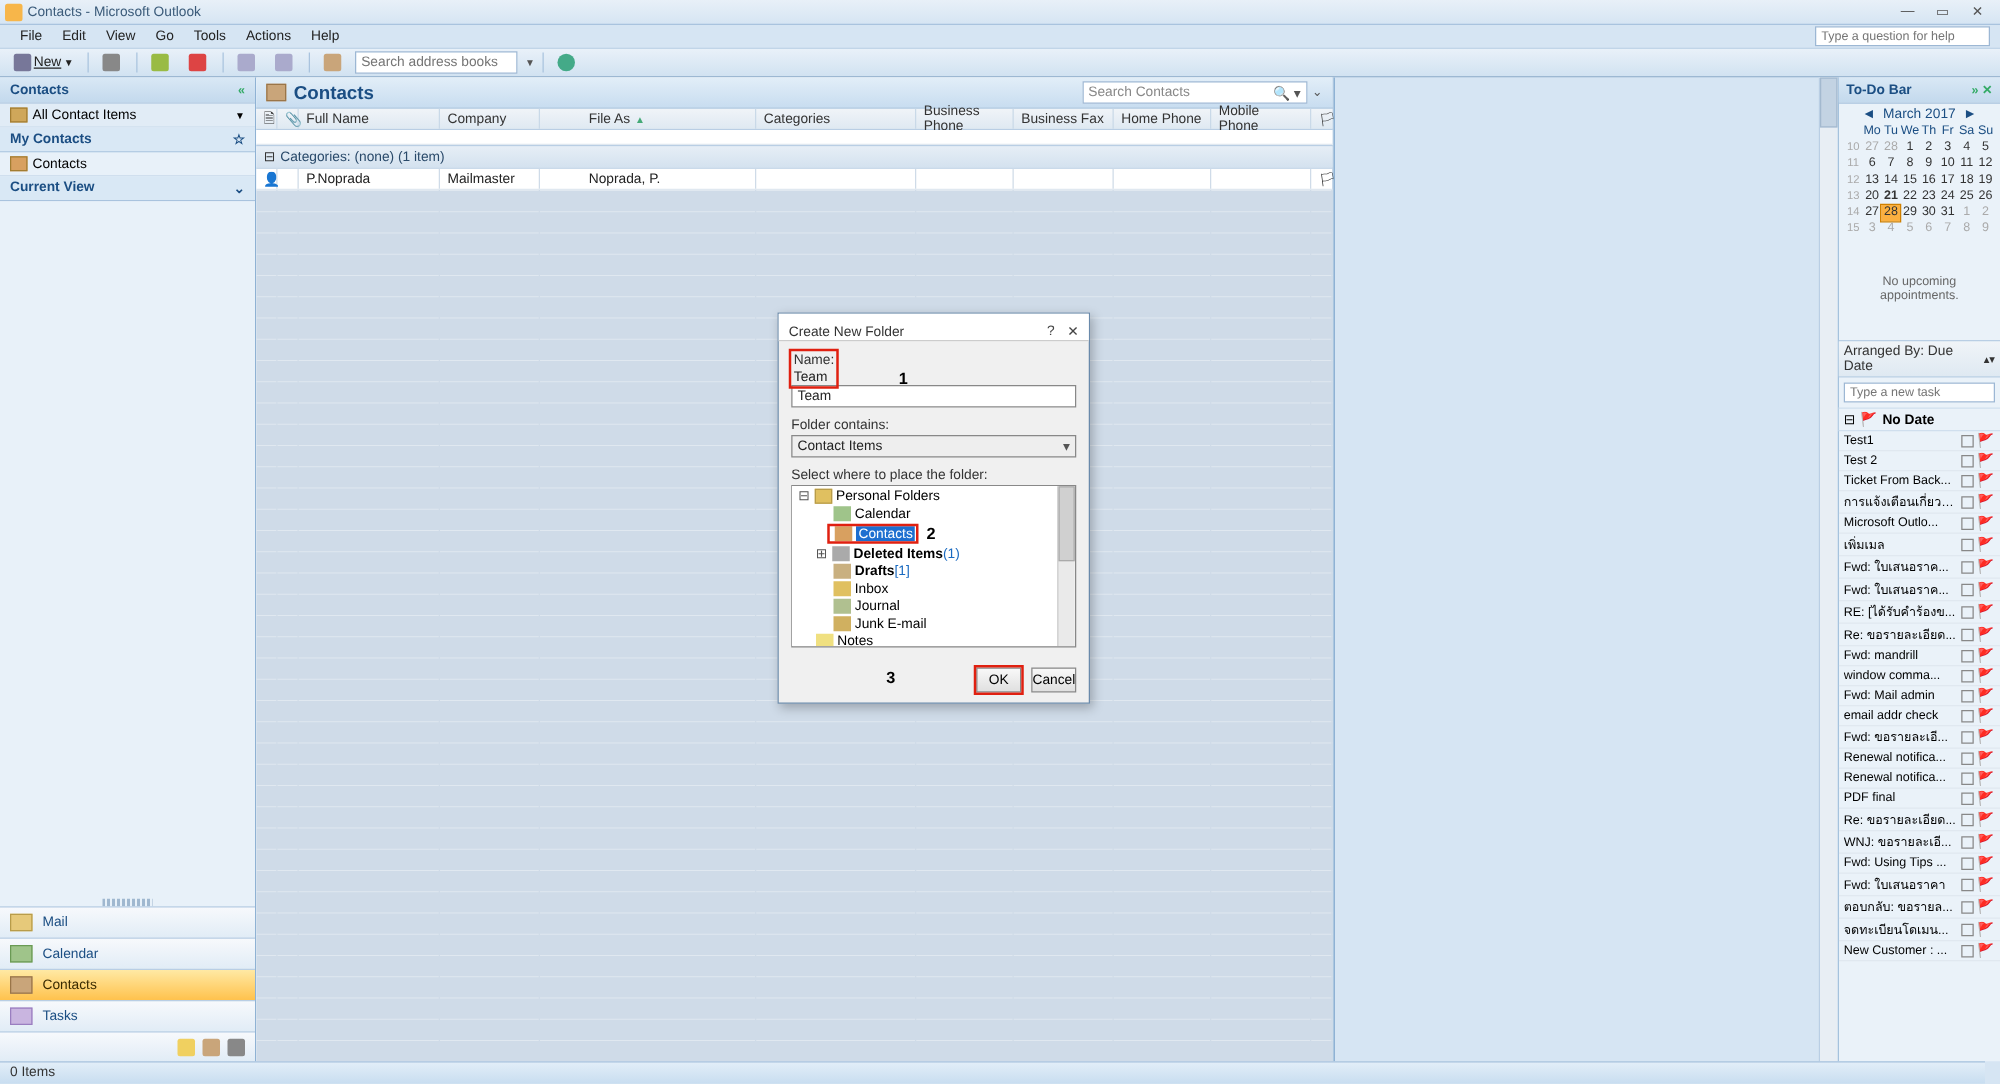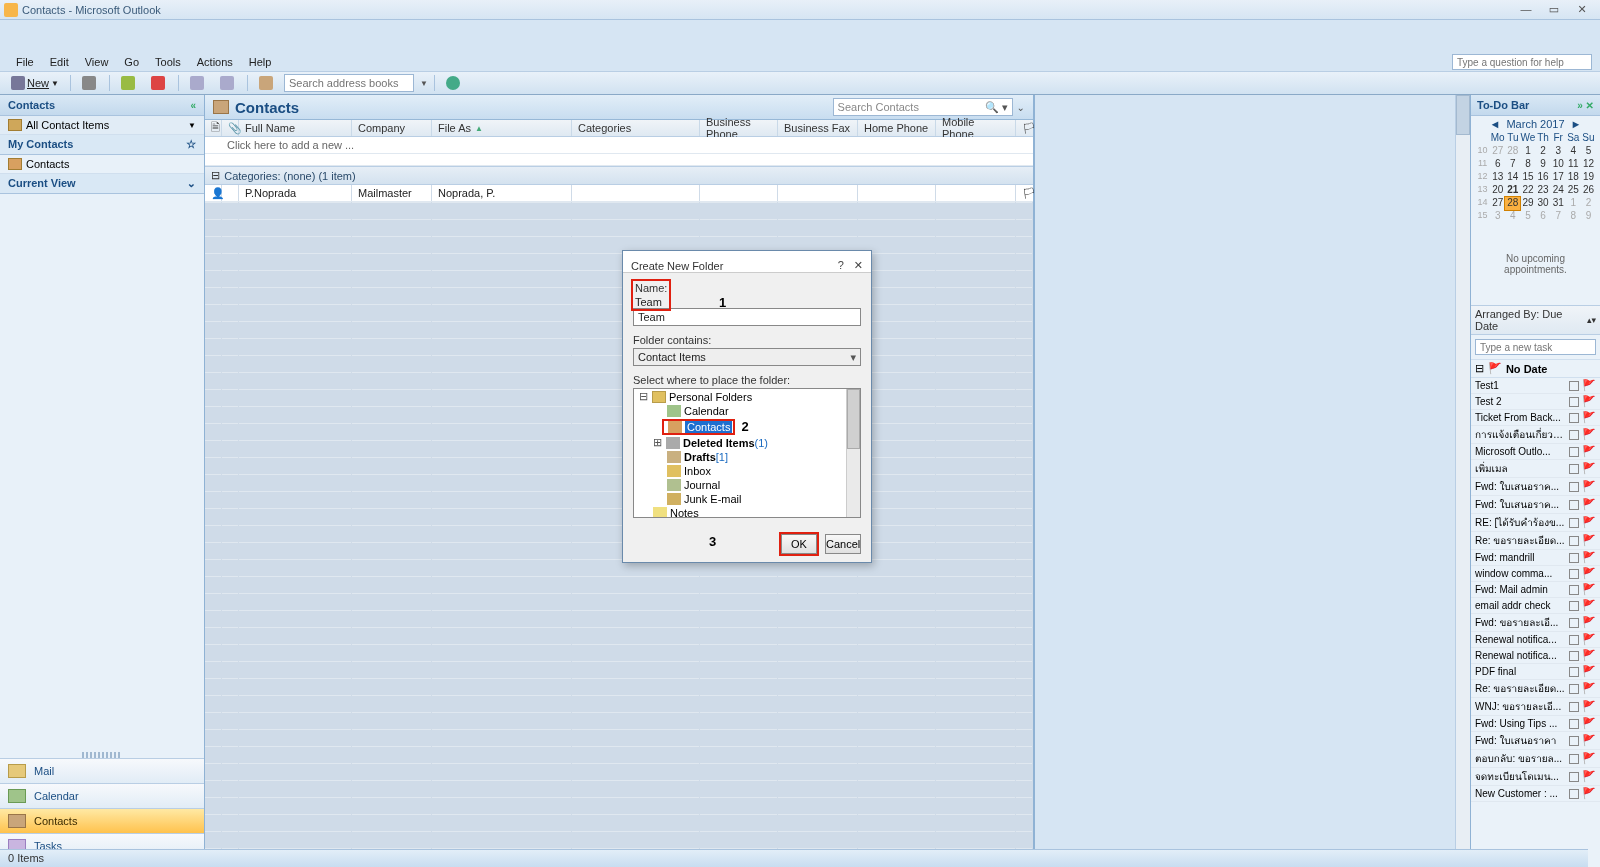--- a/index.html
+++ b/index.html
@@ -6,21 +6,21 @@
 body { width: 1600px; height: 867px; background: #d6e5f3; overflow: hidden; position: relative; }
 
 
 .titlebar { height: 20px; background: linear-gradient(#e8f0f8,#d6e5f3); display: flex; align-items: center; padding: 0 4px; border-bottom: 1px solid #a9c3de; }
 .titlebar .appicon { width: 14px; height: 14px; background: #f7b64a; border-radius: 2px; margin-right: 4px; }
 .titlebar .title { color: #3b5b7a; font-size: 11px; }
 .titlebar .wincontrols { margin-left: auto; display: flex; gap: 0; }
 .titlebar .wincontrols span { width: 28px; height: 16px; text-align: center; color: #555; cursor: default; border: 1px solid transparent; border-radius: 2px; }
 
 
-.menubar { height: 18px; background: #d6e5f3; display: flex; align-items: center; padding-left: 8px; gap: 0; position: relative; margin-top: 33px; }
+.menubar { height: 18px; background: #d6e5f3; display: flex; align-items: center; padding-left: 8px; gap: 0; position: relative; }
 .menubar .mitem { padding: 2px 8px; color: #222; }
 .menubar .helpbox { position: absolute; right: 8px; top: 1px; width: 140px; height: 16px; border: 1px solid #9cb7d4; background: #fff; color: #999; padding: 0 4px; font-size: 10px; }
 
 
 .toolbar { height: 24px; background: linear-gradient(#e9f1f9,#d1e2f1); border-top: 1px solid #b9cee4; border-bottom: 1px solid #8aa9c7; display: flex; align-items: center; padding: 0 6px; gap: 4px; }
 .toolbar .tbtn { display: flex; align-items: center; padding: 2px 4px; border: 1px solid transparent; color: #222; }
 .toolbar .sep { width: 1px; height: 16px; background: #a9c3de; margin: 0 2px; }
 .toolbar .addr { width: 130px; height: 18px; border: 1px solid #9cb7d4; background: #fff; color: #888; padding: 0 4px; }
 .tbicon { width: 14px; height: 14px; margin-right: 2px; background: #779; border-radius: 2px; }
 
@@ -123,21 +123,21 @@
 .annot { position: absolute; font-weight: bold; font-size: 13px; color: #000; }
 .treescroll { position: absolute; right: 0; top: 0; bottom: 0; width: 14px; background: #eaeaea; border-left: 1px solid #ccc; }
 .treescroll .th { height: 60px; background: #d0d0d0; border: 1px solid #aaa; }
 
 
 .statusbar { position: absolute; bottom: 0; left: 0; right: 12px; height: 18px; background: linear-gradient(#e2eef8,#c8ddf0); border-top: 1px solid #a9c3de; padding: 2px 8px; color: #333; }
 
 .colwidths-icon { width: 17px; }
 .cw-full { width: 113px; }
 .cw-company { width: 80px; }
-.cw-fileas { width: 140px; }
+.cw-fileas { width: 140px; margin-left: 33px; }
 .cw-cat { width: 128px; }
 .cw-bp { width: 78px; }
 .cw-bf { width: 80px; }
 .cw-hp { width: 78px; }
 .cw-mp { width: 80px; }
 .cw-end { width: 17px; border-right: none; }
 .blank-right { flex: 1; background: #d6e5f3; border-left: 1px solid #8fb2d4; }
 </style>
 </head>
 <body>
@@ -281,21 +281,20 @@
           <span>Business Fax</span>
         </div>
       <div class="col cw-hp">
           <span>Home Phone</span>
         </div>
       <div class="col cw-mp">
           <span>Mobile Phone</span>
         </div>
       <div class="col cw-end">🏳</div>
     </div>
-    <div class="newrow">Click here to add a new ...</div>
     <div class="gap"></div>
     <div class="catrow">
       <span class="exp">⊟</span>
       <span>Categories: (none) (1 item)</span>
     </div>
     <div class="datarow">
       <div class="dcell colwidths-icon">👤</div>
       <div class="dcell colwidths-icon"></div>
       <div class="dcell cw-full">P.Noprada</div>
       <div class="dcell cw-company">Mailmaster</div>

